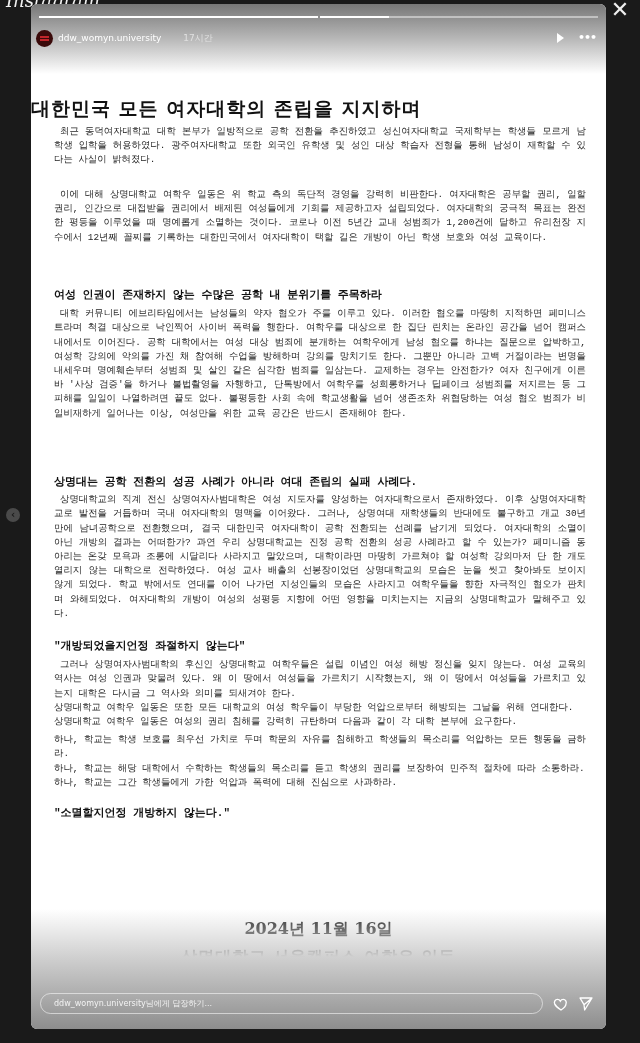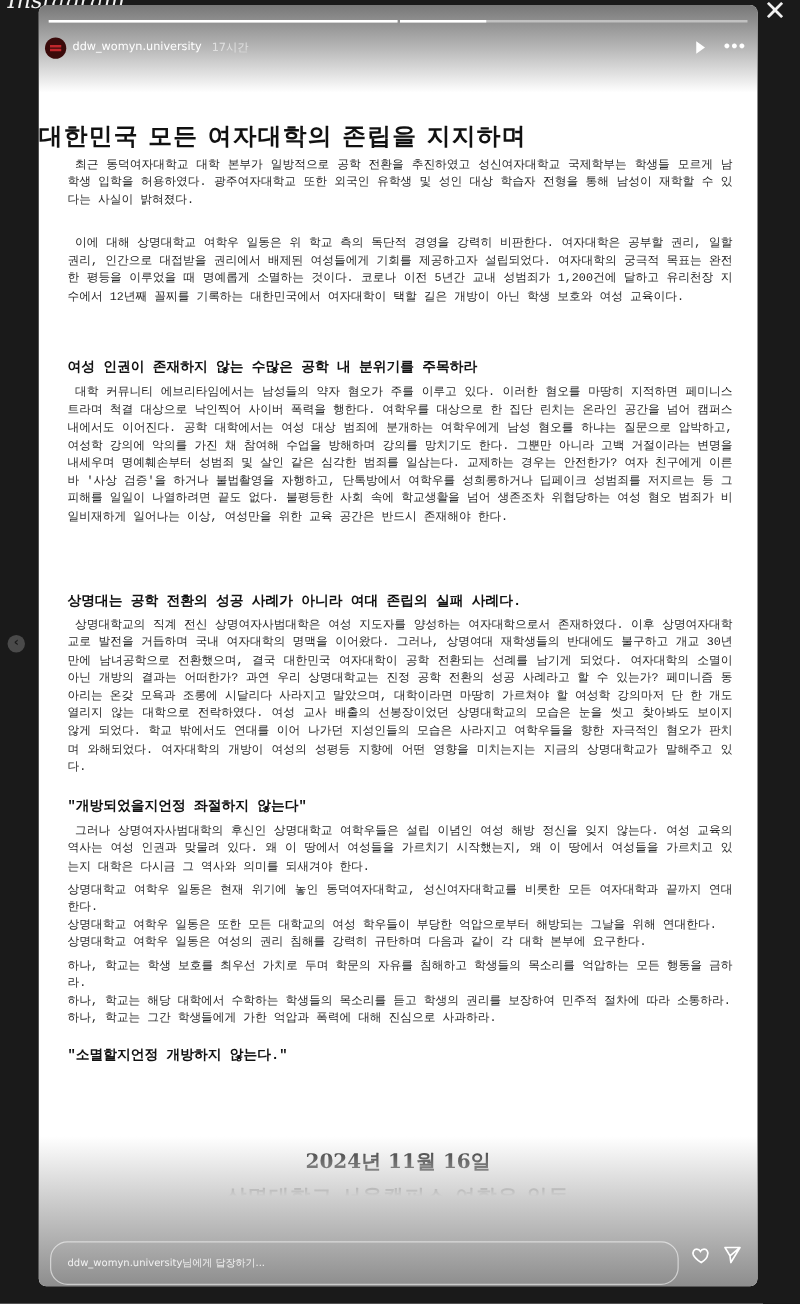--- a/index.html
+++ b/index.html
@@ -44,21 +44,21 @@
   .progress .seg .fill { position:absolute; left:0; top:0; height:100%; background:#fff; }
   .story-header {
     position:absolute; left:5px; top:25px; right:10px; height:18px; display:flex; align-items:center; z-index:2;
   }
   .avatar {
     width:17px; height:17px; border-radius:50%; background:#3a0a0a;
     display:flex; align-items:center; justify-content:center; flex-direction:column; gap:1px;
   }
   .avatar i { display:block; width:9px; height:2px; background:#c0262b; }
   .username { color:#fff; font-size:9px; margin-left:5px; }
-  .time { color:#e0e0e0; font-size:9px; margin-left:8px; }
+  .time { color:#e0e0e0; font-size:9px; margin-left:22px; }
   .hdr-spacer { flex:1; }
   .play-btn { width:0; height:0; border-left:7px solid #fff; border-top:5px solid transparent; border-bottom:5px solid transparent; margin-right:14px; cursor:pointer; }
   .more-btn { color:#fff; font-size:11px; letter-spacing:-1px; font-weight:bold; cursor:pointer; line-height:8px; }
 
   .doc {
     position:absolute; left:0; top:0; width:575px; height:1025px; color:#222;
     font-family:"DejaVu Serif", serif;
   }
   .doc-title {
     position:absolute; left:0; width:100%; top:92px; text-align:left;
@@ -69,21 +69,21 @@
   .indent { text-indent:6px; }
   .heading { font-weight:bold; font-size:11px; color:#111; font-family:"DejaVu Sans", sans-serif; }
   .date {
     position:absolute; left:0; width:100%; top:915px; text-align:center; font-size:16px; font-weight:bold; color:#222;
   }
   .sign {
     position:absolute; left:0; width:100%; top:943px; text-align:center; font-size:16px; font-weight:bold; color:#222;
     font-family:"DejaVu Sans", sans-serif; letter-spacing:1px;
   }
   .reply-bar {
-    position:absolute; left:9px; top:989px; width:503px; height:35px; border:1px solid rgba(255,255,255,0.55);
+    position:absolute; left:9px; top:989px; width:503px; height:21px; border:1px solid rgba(255,255,255,0.55);
     border-radius:14px; z-index:2; display:flex; align-items:center; padding-left:11px; box-sizing:border-box;
   }
   .reply-bar input {
     background:transparent; border:none; outline:none; width:100%; color:#fff; font-size:8px;
     font-family:"DejaVu Sans", sans-serif;
   }
   .reply-bar input::placeholder { color:#f2f2f2; }
   .heart-btn { position:absolute; left:522px; top:992px; z-index:2; cursor:pointer; }
   .send-btn { position:absolute; left:547px; top:992px; z-index:2; cursor:pointer; }
 </style>
@@ -112,21 +112,20 @@
     </div>
 
     <div class="block" style="top:471px;">
       <p class="heading">상명대는 공학 전환의 성공 사례가 아니라 여대 존립의 실패 사례다.</p>
       <p class="indent" style="margin-top:4px;">상명대학교의 직계 전신 상명여자사범대학은 여성 지도자를 양성하는 여자대학으로서 존재하였다. 이후 상명여자대학교로 발전을 거듭하며 국내 여자대학의 명맥을 이어왔다. 그러나, 상명여대 재학생들의 반대에도 불구하고 개교 30년 만에 남녀공학으로 전환했으며, 결국 대한민국 여자대학이 공학 전환되는 선례를 남기게 되었다. 여자대학의 소멸이 아닌 개방의 결과는 어떠한가? 과연 우리 상명대학교는 진정 공학 전환의 성공 사례라고 할 수 있는가? 페미니즘 동아리는 온갖 모욕과 조롱에 시달리다 사라지고 말았으며, 대학이라면 마땅히 가르쳐야 할 여성학 강의마저 단 한 개도 열리지 않는 대학으로 전락하였다. 여성 교사 배출의 선봉장이었던 상명대학교의 모습은 눈을 씻고 찾아봐도 보이지 않게 되었다. 학교 밖에서도 연대를 이어 나가던 지성인들의 모습은 사라지고 여학우들을 향한 자극적인 혐오가 판치며 와해되었다. 여자대학의 개방이 여성의 성평등 지향에 어떤 영향을 미치는지는 지금의 상명대학교가 말해주고 있다.</p>
     </div>
 
     <div class="block" style="top:635px;">
       <p class="heading">"개방되었을지언정 좌절하지 않는다"</p>
       <p class="indent" style="margin-top:5px;">그러나 상명여자사범대학의 후신인 상명대학교 여학우들은 설립 이념인 여성 해방 정신을 잊지 않는다. 여성 교육의 역사는 여성 인권과 맞물려 있다. 왜 이 땅에서 여성들을 가르치기 시작했는지, 왜 이 땅에서 여성들을 가르치고 있는지 대학은 다시금 그 역사와 의미를 되새겨야 한다.</p>
-      <p style="margin-top:4px;">상명대학교 여학우 일동은 현재 위기에 놓인 동덕여자대학교, 성신여자대학교를 비롯한 모든 여자대학과 끝까지 연대한다.</p>
       <p>상명대학교 여학우 일동은 또한 모든 대학교의 여성 학우들이 부당한 억압으로부터 해방되는 그날을 위해 연대한다.</p>
       <p>상명대학교 여학우 일동은 여성의 권리 침해를 강력히 규탄하며 다음과 같이 각 대학 본부에 요구한다.</p>
       <p style="margin-top:4px;">하나, 학교는 학생 보호를 최우선 가치로 두며 학문의 자유를 침해하고 학생들의 목소리를 억압하는 모든 행동을 금하라.</p>
       <p>하나, 학교는 해당 대학에서 수학하는 학생들의 목소리를 듣고 학생의 권리를 보장하여 민주적 절차에 따라 소통하라.</p>
       <p>하나, 학교는 그간 학생들에게 가한 억압과 폭력에 대해 진심으로 사과하라.</p>
       <p class="heading" style="margin-top:16px;">"소멸할지언정 개방하지 않는다."</p>
     </div>
 
     <div class="date">2024년 11월 16일</div>
     <div class="sign">상명대학교 서울캠퍼스 여학우 일동</div>

